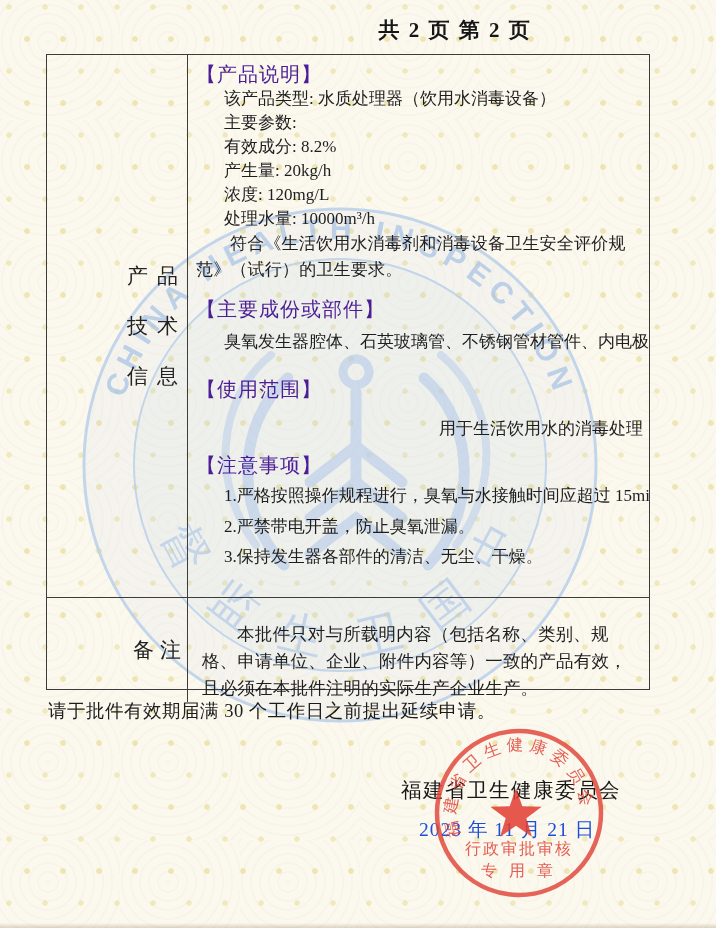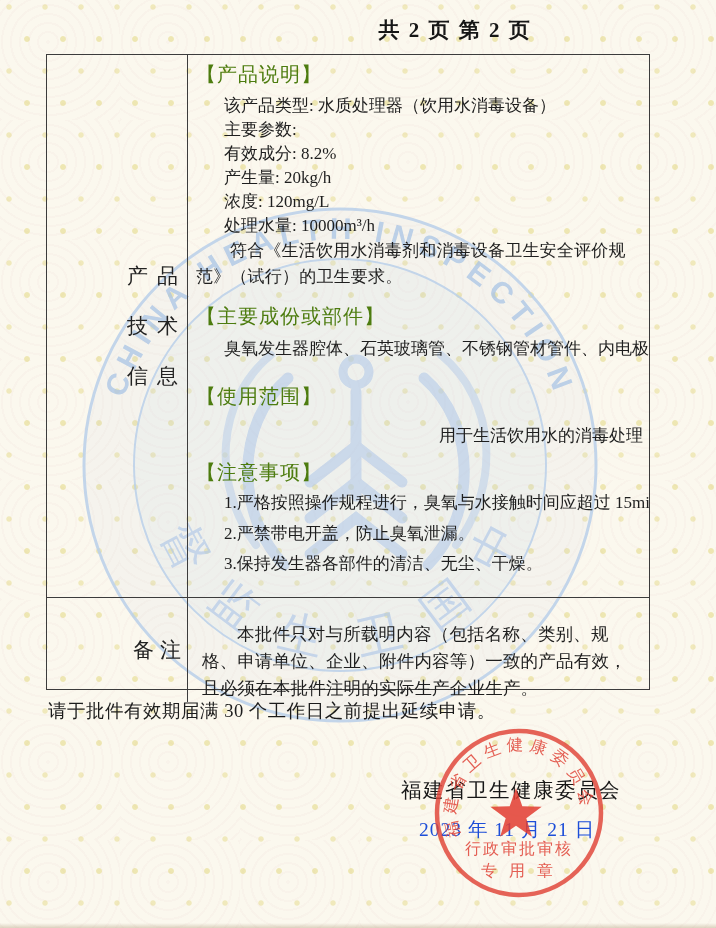--- a/index.html
+++ b/index.html
@@ -42,25 +42,25 @@
     display:flex;flex-direction:column;align-items:flex-end;justify-content:center;
     font-size:21px;color:#222;
   }
   .cell.label .lbl-line{letter-spacing:9px;margin:11px 0;text-indent:9px;}
   .row2{border-top:1.6px solid #3c3c3c;}
   .cell.body{
     padding:4px 6px 0 8px;
     font-size:17px;line-height:24px;
     overflow:hidden;
   }
-  .sec-title{font-size:20px;line-height:26px;letter-spacing:1px;color:#4d7c0f;}
+  .sec-title{font-size:20px;line-height:26px;letter-spacing:1px;color:#4c1d95;}
   .ln{margin-left:28px;line-height:24px;white-space:nowrap;}
   .para{line-height:26px;text-indent:2em;margin-top:0;letter-spacing:.2px;}
   .s0{margin-top:2px;}
-  .s0 .lines{margin-top:7px;}
+  .s0 .lines{}
   .s1{margin-top:13px;}
   .s1 .ln{margin-top:8px;}
   .s2{margin-top:22px;}
   .s2 .ln{margin-top:15px;text-align:right;}
   .s3{margin-top:11px;}
   .s3 .ln{margin-top:5px;line-height:25.5px;}
   .remark-body{
     padding:7px 12px 0 14px;font-size:17.5px;line-height:27px;
   }
   .remark-body .para{margin-top:16px;line-height:27px;}

